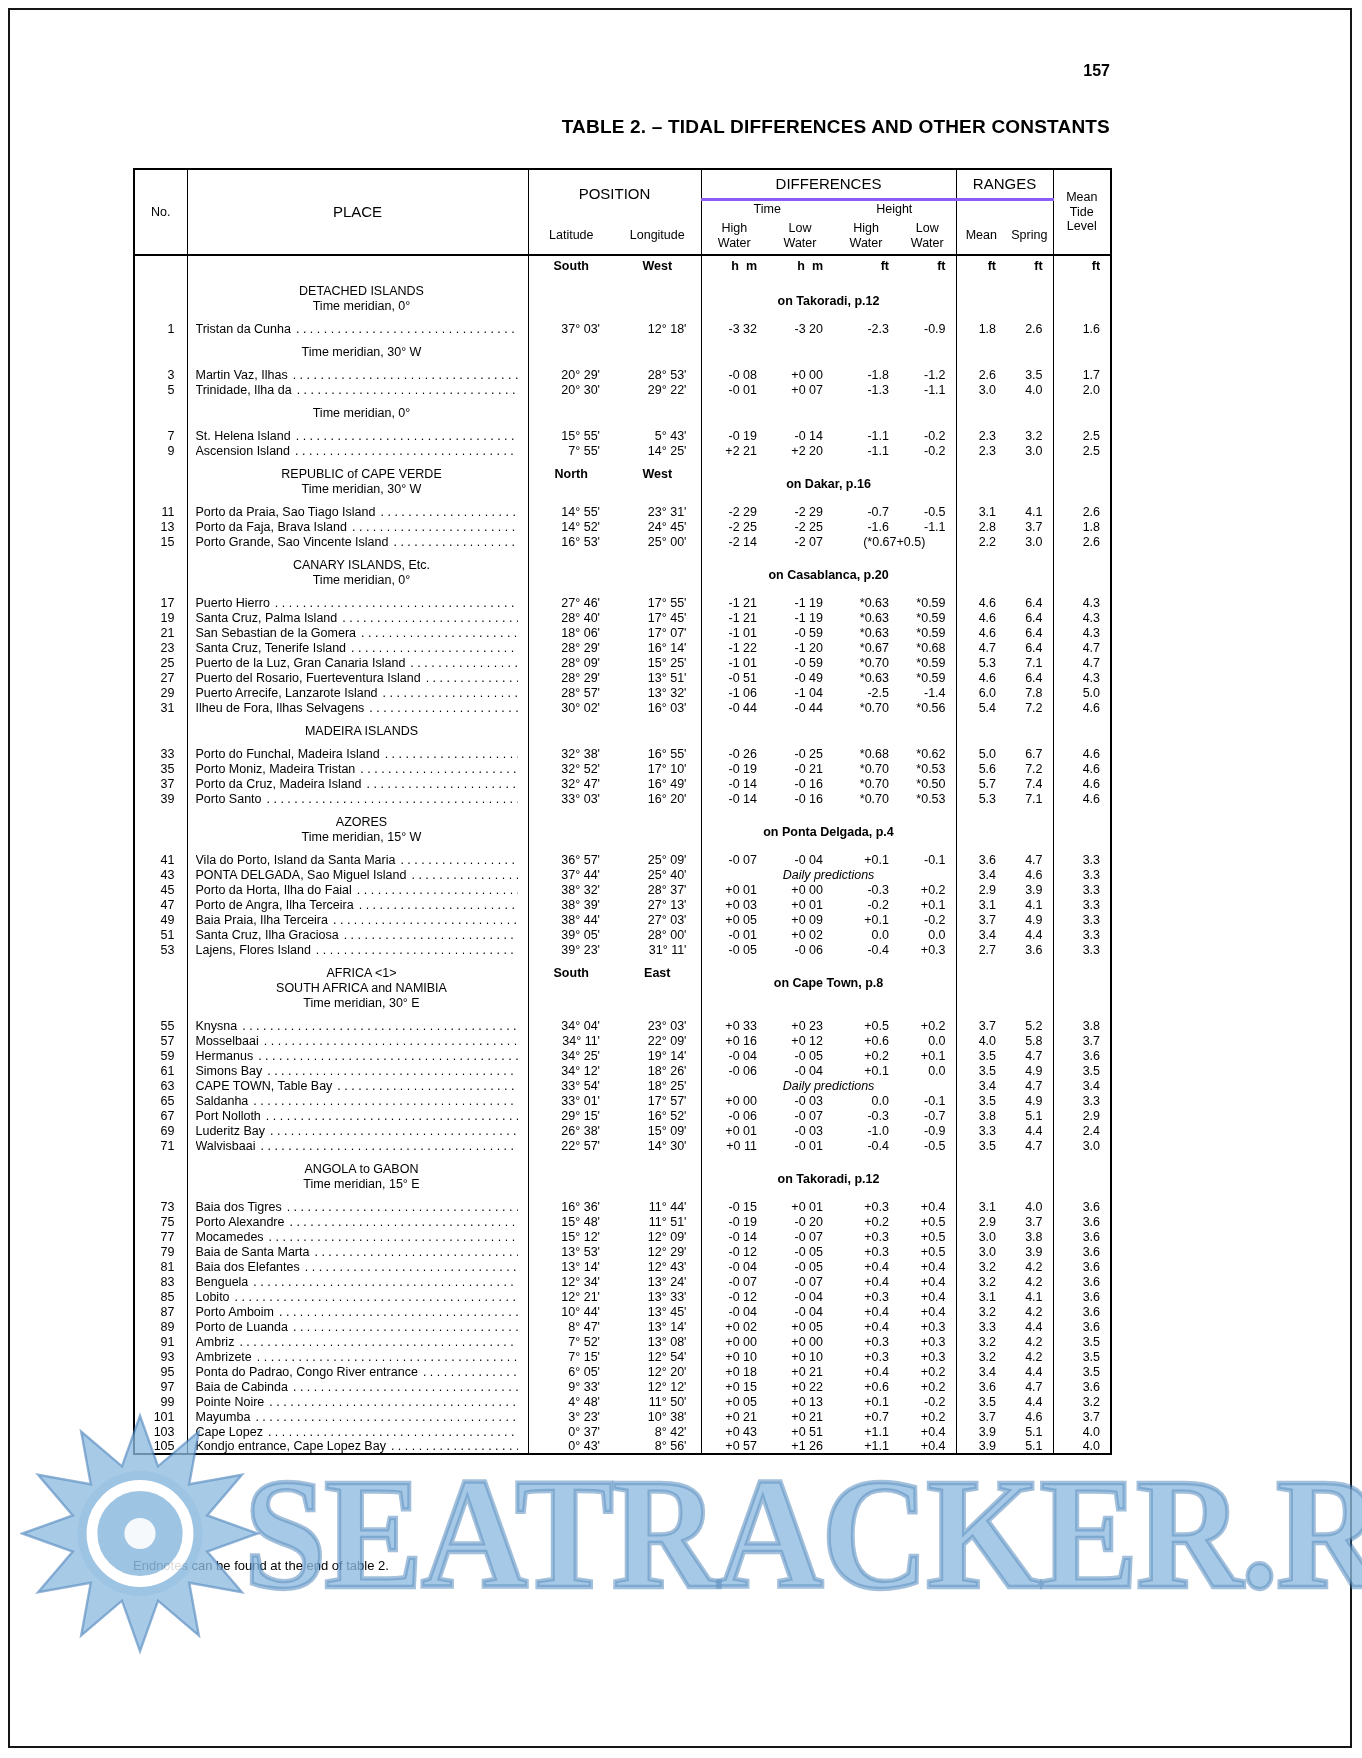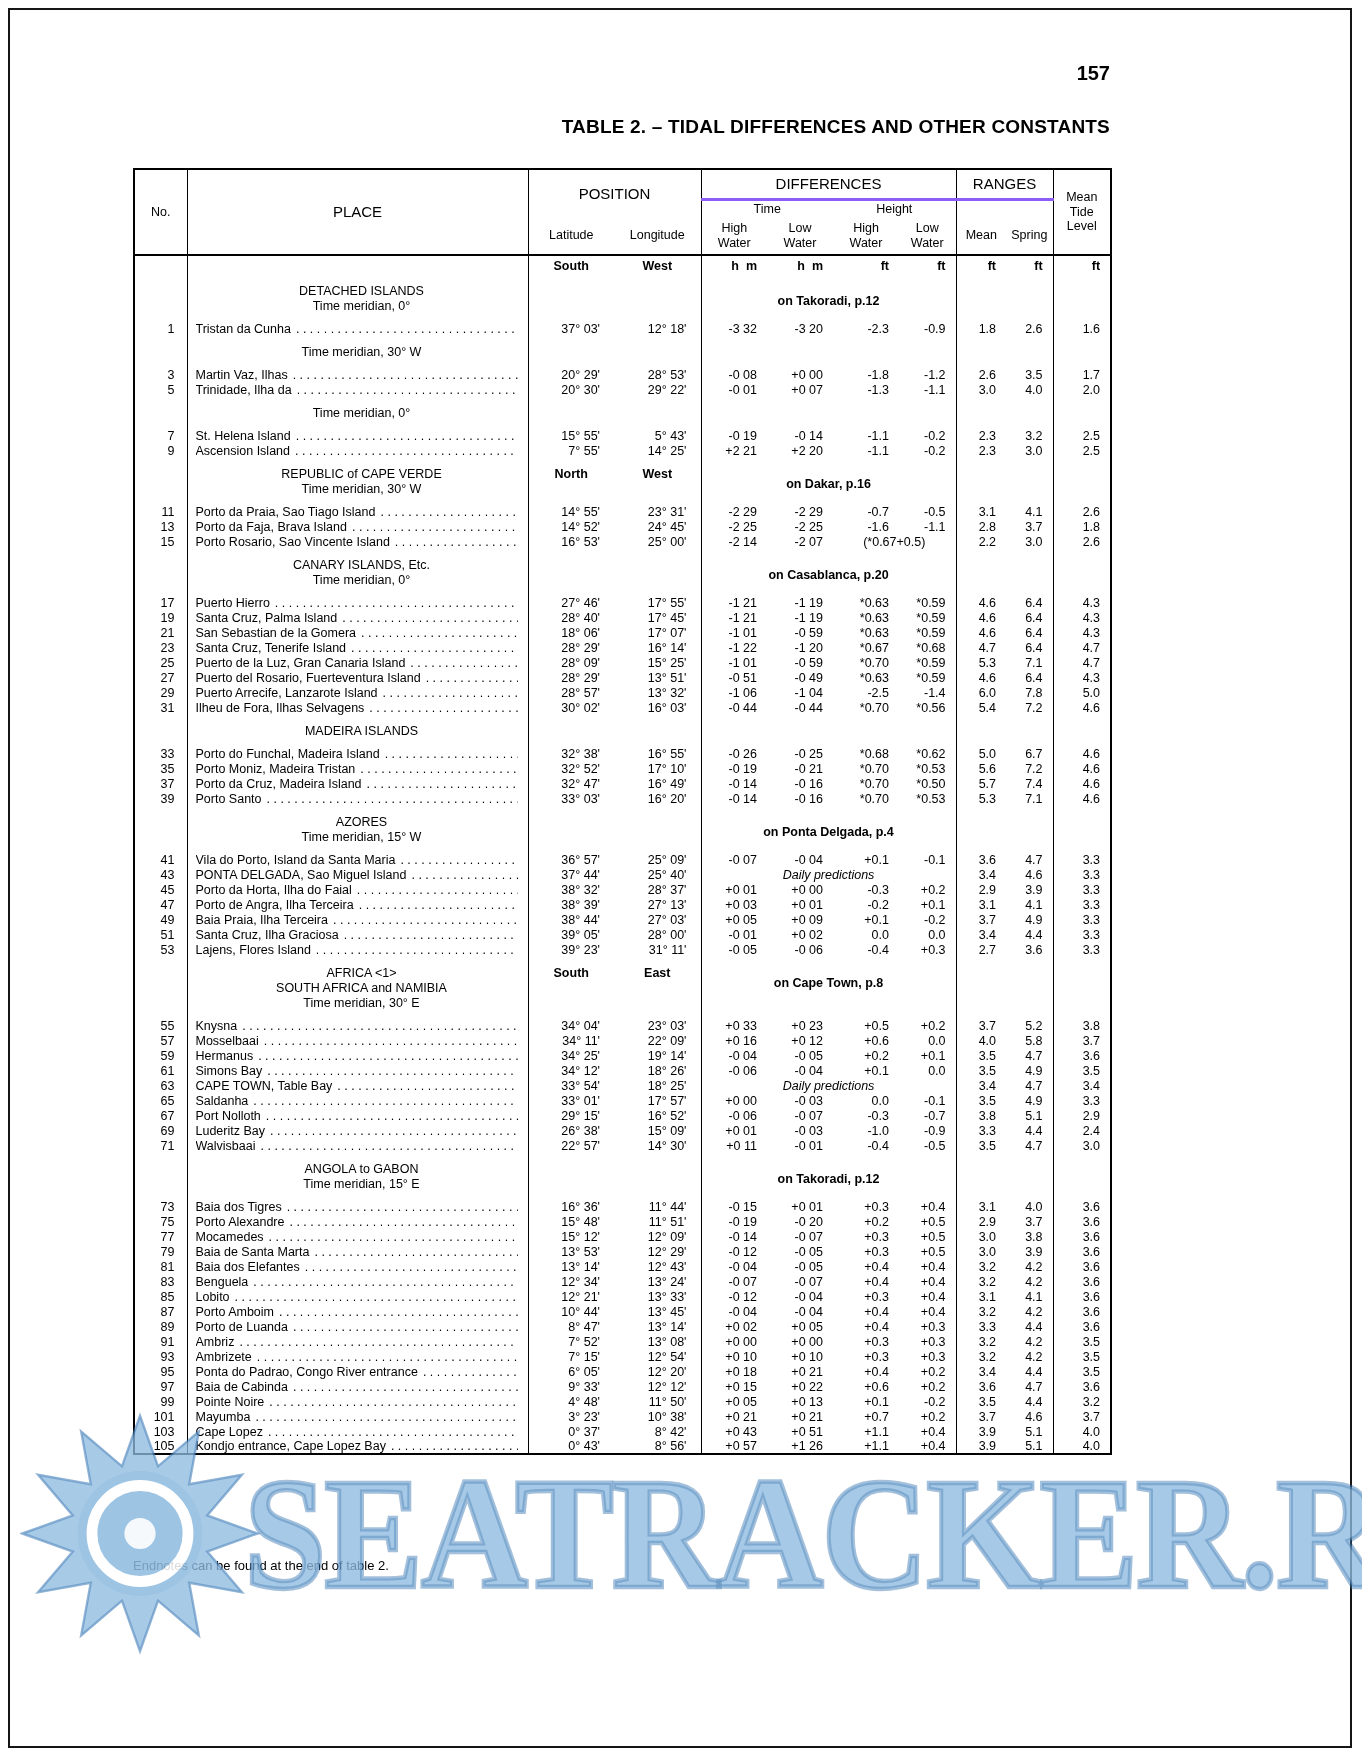--- a/index.html
+++ b/index.html
@@ -1,21 +1,21 @@
 <!DOCTYPE html>
 <html><head>
 <meta charset="utf-8">
 <style>
   html,body{margin:0;padding:0;}
   body{
     width:1362px;height:1758px;position:relative;background:#ffffff;
     font-family:"Liberation Sans",sans-serif;color:#000;overflow:hidden;
   }
   .page-frame{position:absolute;left:8px;top:8px;width:1340px;height:1736px;border:2px solid #151515;}
-  .page-number{position:absolute;top:62px;left:133px;width:977px;text-align:right;font-size:20px;font-weight:600;}
+  .page-number{position:absolute;top:62px;left:133px;width:977px;text-align:right;font-size:16px;font-weight:600;}
   .doc-title{position:absolute;top:116px;left:133px;width:977px;text-align:right;font-size:19px;font-weight:bold;letter-spacing:.2px;}
 
   table.tidal{
     position:absolute;left:133px;top:168px;width:977px;
     border-collapse:collapse;table-layout:fixed;border:2px solid #000;font-size:12.5px;
   }
   th,td{padding:0;vertical-align:middle;}
   .br{border-right:1px solid #000;}
   .under{border-bottom:3px solid #8b5cf6;}
   thead th{font-weight:normal;text-align:center;line-height:1.15;}
@@ -311,21 +311,21 @@
         <td class="c-num">-1.6</td>
         <td class="c-num br">-1.1</td>
         <td class="c-num">2.8</td>
         <td class="c-num br">3.7</td>
         <td class="c-num">1.8</td>
       </tr>
       <tr class="data-row">
         <td class="c-no br">15</td>
         <td class="c-place br">
           <div class="place-wrap">
-            <span class="place-name">Porto Rosario, Sao Vincente Island</span>
+            <span class="place-name">Porto Grande, Sao Vincente Island</span>
             <span class="leader"></span>
           </div>
         </td>
         <td class="c-lat">16° 53'</td>
         <td class="c-lon br">25° 00'</td>
         <td class="c-num">-2 14</td>
         <td class="c-num">-2 07</td>
         <td class="c-hnote br" colspan="2">(*0.67+0.5)</td>
         <td class="c-num">2.2</td>
         <td class="c-num br">3.0</td>

